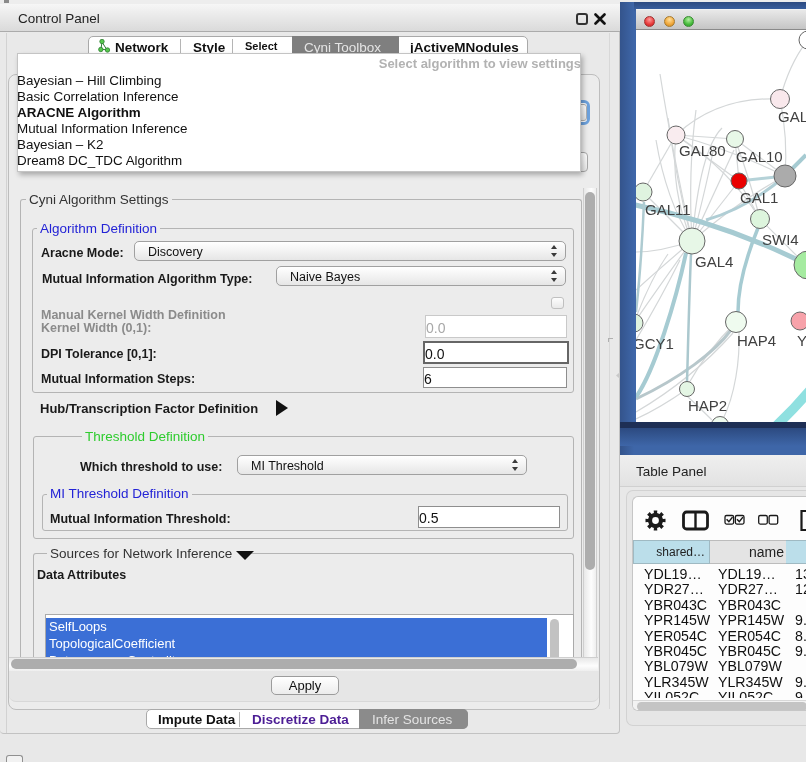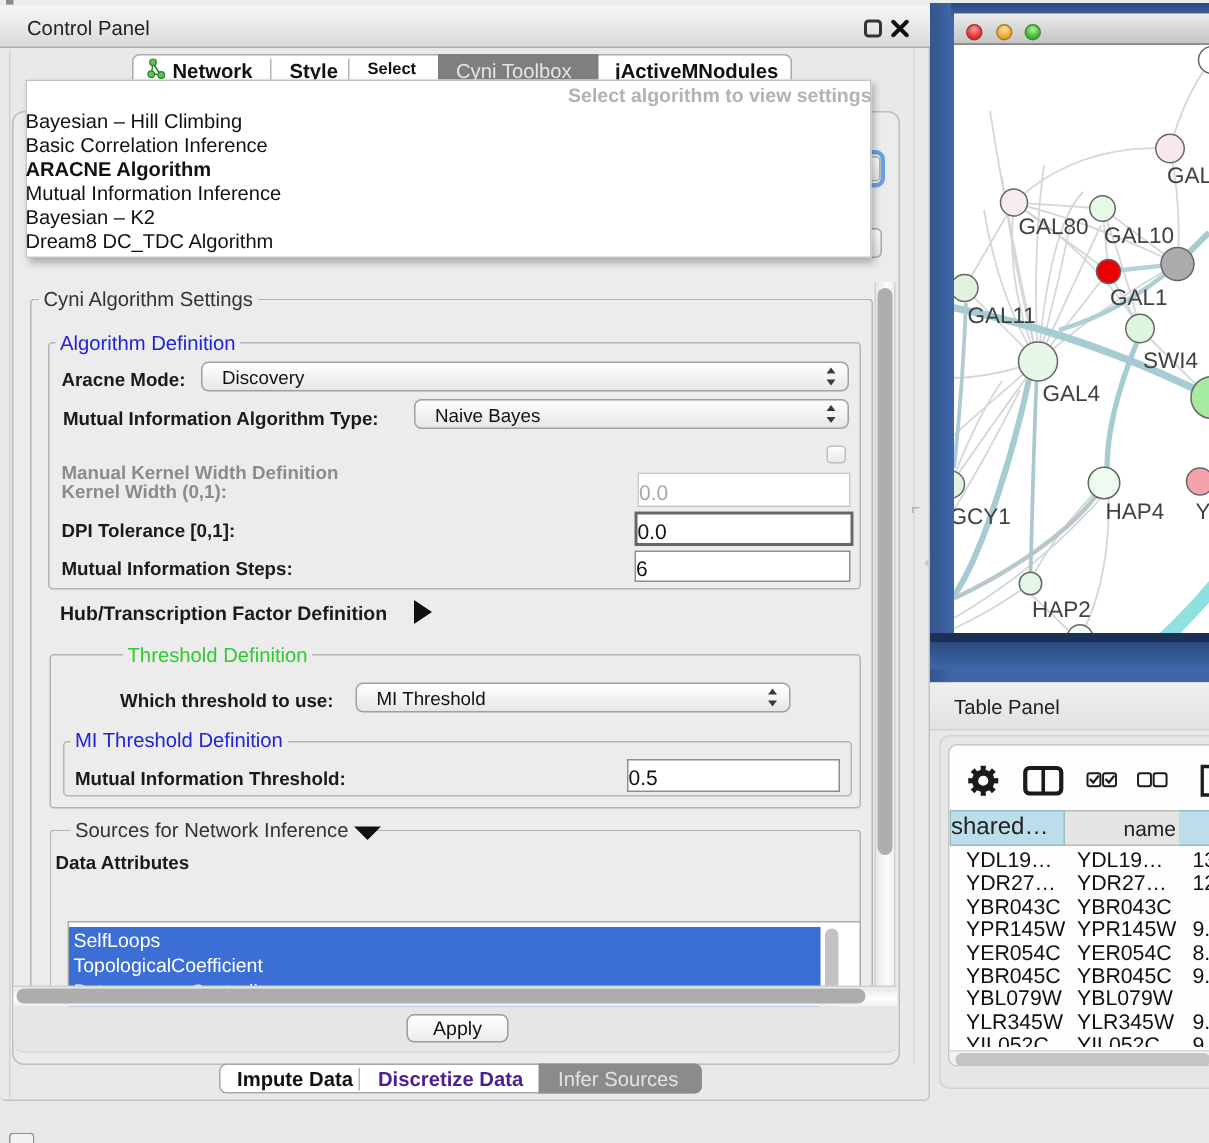--- a/index.html
+++ b/index.html
@@ -262,21 +262,21 @@
         <path d="M104,27.3 l2.3,2.4 l3.6,-4.6" stroke-width="1.5"></path>
         <rect x="125.7" y="23.5" width="8.6" height="8.6" rx="1.5"></rect>
         <rect x="136.1" y="23.5" width="8.6" height="8.6" rx="1.5"></rect>
       </g>
       <g stroke="#1a1a1a" stroke-width="2.2" fill="none">
         <path d="M168.5,19 h7 l6,6 v13 h-13 z"></path>
         <path d="M174.5,19.5 v5.5 h6"></path>
       </g>
     </svg>
 
-    <div class="abs" style="left:0;top:43px;width:77px;height:24px;background:#bbdeea;border:1px solid #9fb9c2;font-size:16px;color:#222;text-align:right;padding-right:18px;line-height:22px;">shared…</div>
+    <div class="abs" style="left:0;top:43px;width:77px;height:24px;background:#bbdeea;border:1px solid #9fb9c2;font-size:12px;color:#222;text-align:right;padding-right:4px;line-height:22px;">shared…</div>
     <div class="abs" style="left:77px;top:43px;width:100px;height:24px;background:#e4e4e4;border:1px solid #bcbcbc;border-left:none;font-size:14px;color:#222;text-align:center;padding-left:14px;line-height:22px;">name</div>
     <div class="abs" style="left:153px;top:43px;width:21px;height:24px;background:#bbdeea;border:1px solid #9fb9c2;border-left:none;"></div>
 
     <div class="abs" style="left:11px;top:70px;width:66px;height:131px;overflow:hidden;font-size:14.2px;color:#111;line-height:15.4px;white-space:pre;">YDL19…<br>YDR27…<br>YBR043C<br>YPR145W<br>YER054C<br>YBR045C<br>YBL079W<br>YLR345W<br>YIL052C</div>
     <div class="abs" style="left:85px;top:70px;width:70px;height:131px;overflow:hidden;font-size:14.2px;color:#111;line-height:15.4px;white-space:pre;">YDL19…<br>YDR27…<br>YBR043C<br>YPR145W<br>YER054C<br>YBR045C<br>YBL079W<br>YLR345W<br>YIL052C</div>
     <div class="abs" style="left:162px;top:70px;width:20px;height:131px;overflow:hidden;font-size:14.2px;color:#111;line-height:15.4px;white-space:pre;">13<br>12<br><br>9.<br>8.<br>9.<br><br>9.<br>9.</div>
 
     <div class="abs" style="left:0;top:203px;width:174px;height:12px;background:#f2f2f2;border-top:1px solid #d8d8d8;"></div>
     <div class="abs" style="left:4px;top:204.5px;width:170px;height:9.5px;background:#c4c4c4;border-radius:5px;"></div>
   </div>

